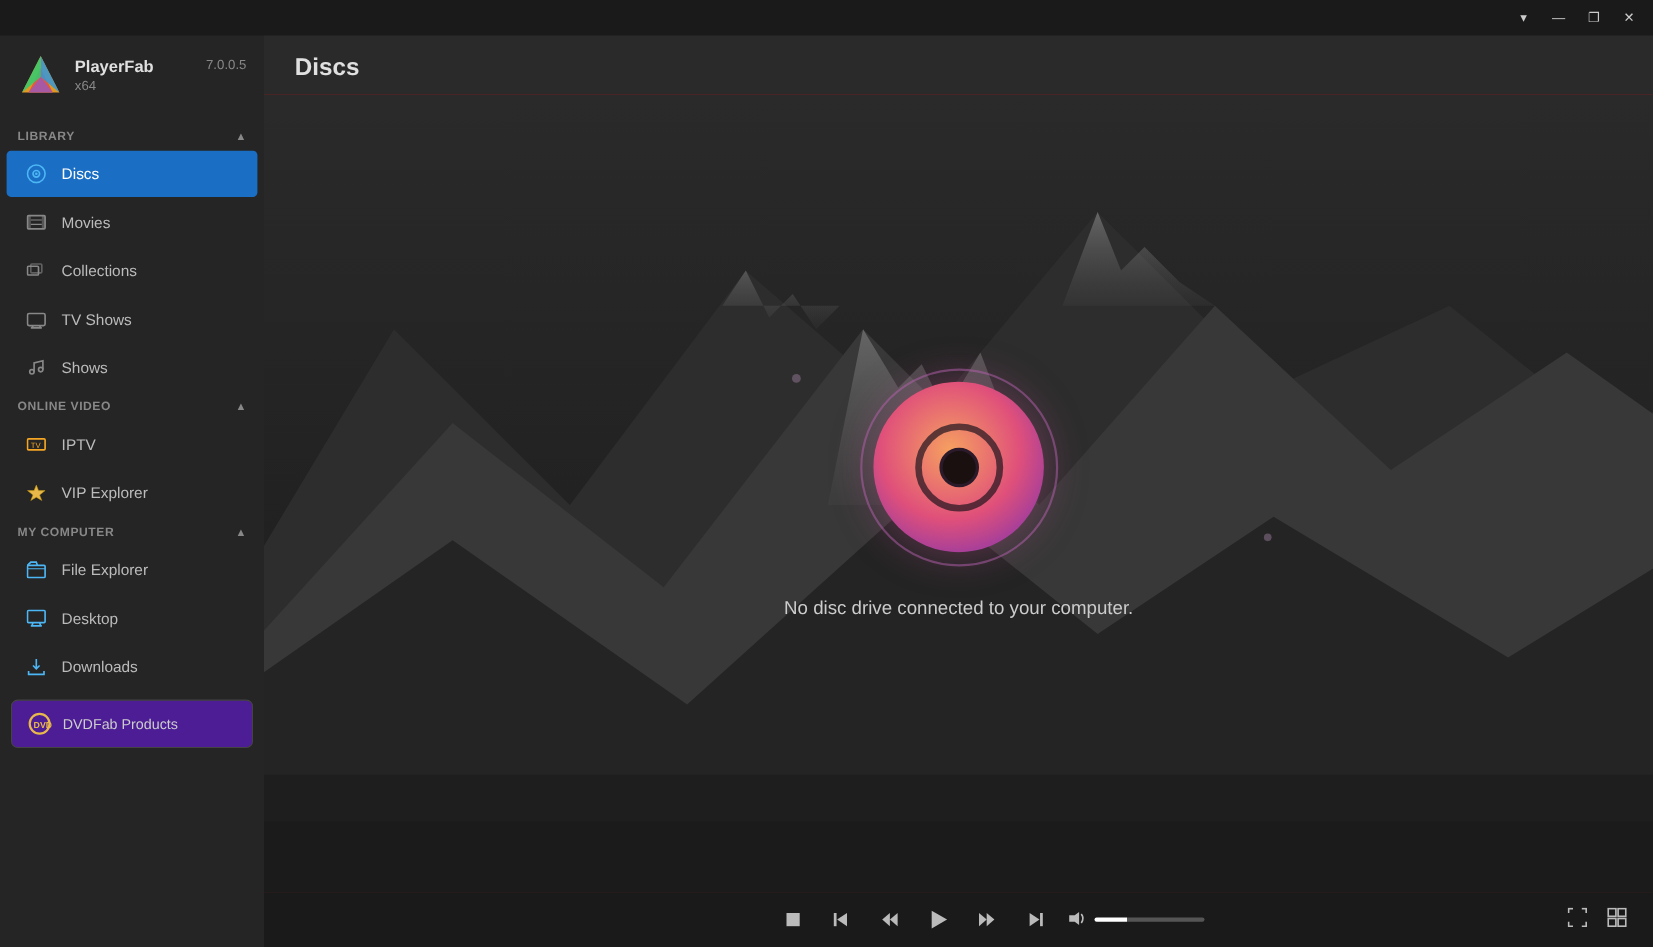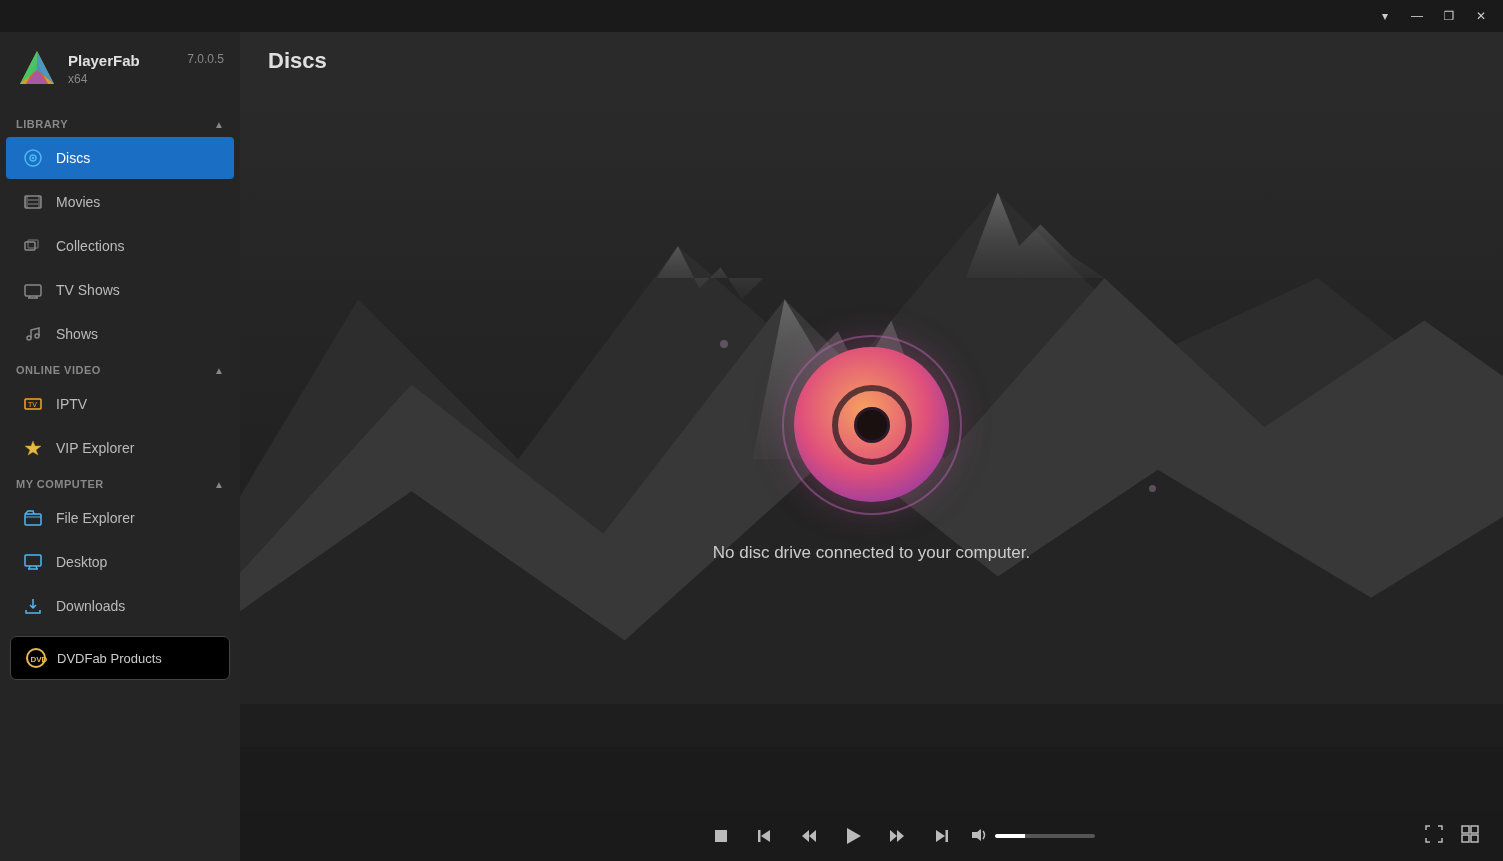--- a/index.html
+++ b/index.html
@@ -116,21 +116,21 @@
       align-items: center;
       justify-content: center;
       flex-shrink: 0;
       font-size: 14px;
     }
     .item-label { font-size: 14px; color: #bbb; }
 
     
     .dvdfab-btn {
       margin: 8px 10px;
-      background: #000000;
+      background: #4c1d95;
       border: 1px solid #444;
       border-radius: 6px;
       padding: 10px 14px;
       display: flex;
       align-items: center;
       cursor: pointer;
       color: #ccc;
     }
     .dvdfab-btn .item-icon { margin-right: 10px; }
     .dvdfab-btn .item-label { font-size: 13px; color: #ccc; }

